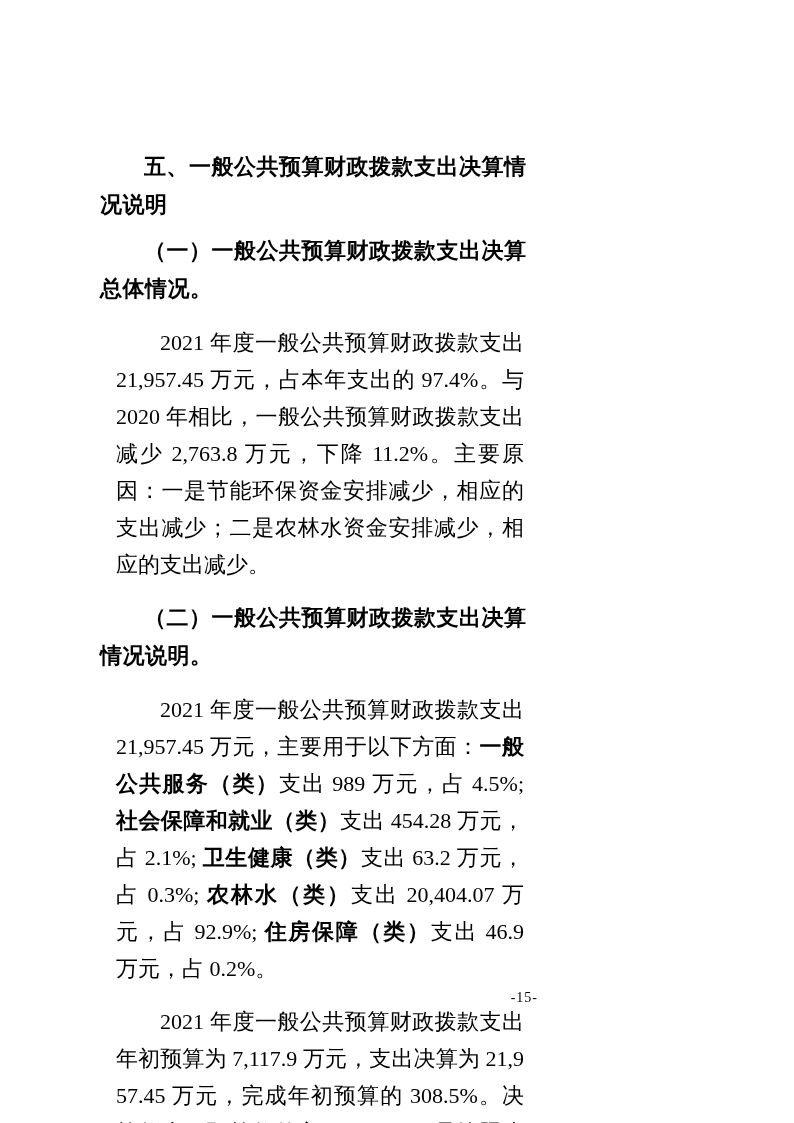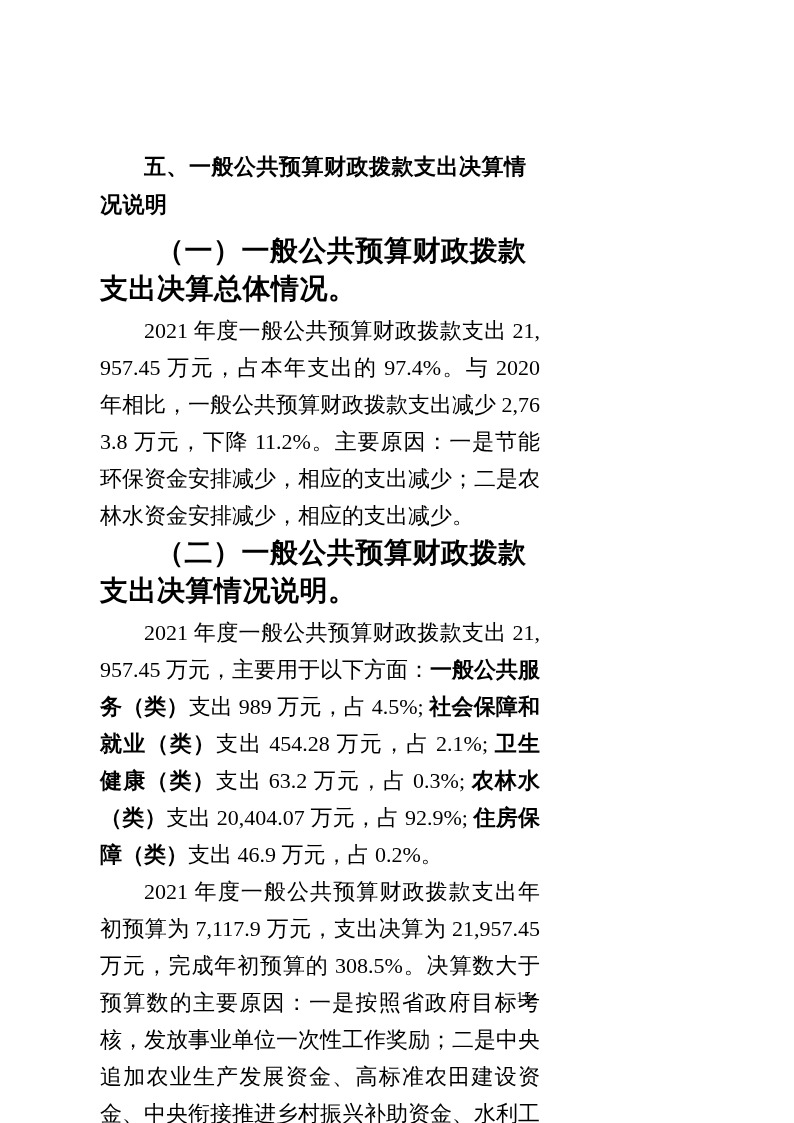--- a/index.html
+++ b/index.html
@@ -25,33 +25,33 @@
     .doc-heading {
       font-family: "Liberation Sans", sans-serif;
       font-size: 22px;
       font-weight: 700;
       line-height: 38px;
       text-indent: 2em;
       margin: 0 0 8px 0;
       letter-spacing: 0.5px;
     }
     .section-title {
-      font-size: 28px;
+      font-size: 22px;
       font-weight: 700;
       line-height: 38px;
       text-indent: 2em;
       margin: 0 0 4px 0;
       letter-spacing: 0.5px;
     }
     .para {
       font-size: 22px;
       line-height: 37px;
       text-indent: 2em;
       text-align: justify;
-      margin: 0;
+      margin: 16px;
       word-break: break-all;
     }
     .seg { font-weight: 400; }
     .seg.bold { font-weight: 700; }
     .page-number {
       position: absolute;
       top: 990px;
       right: 98px;
       font-family: "Liberation Serif", serif;
       font-size: 14px;

